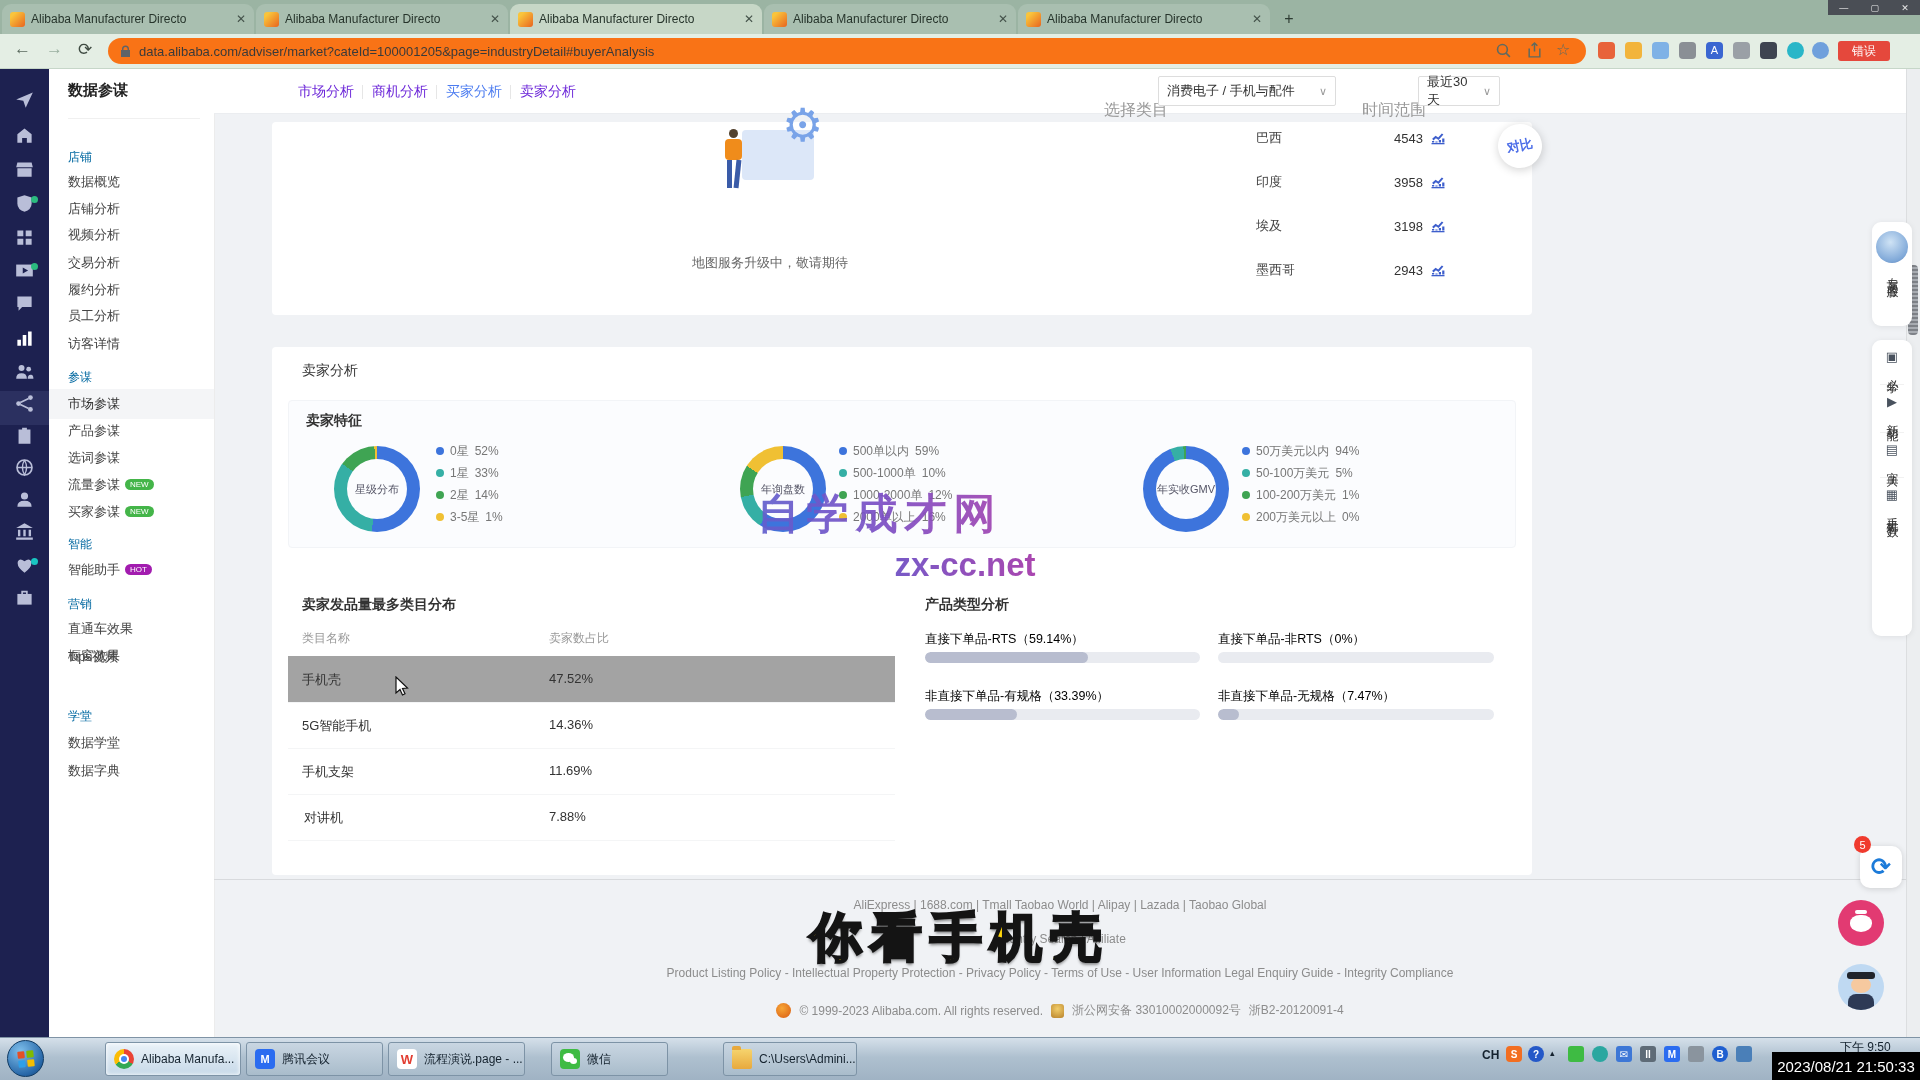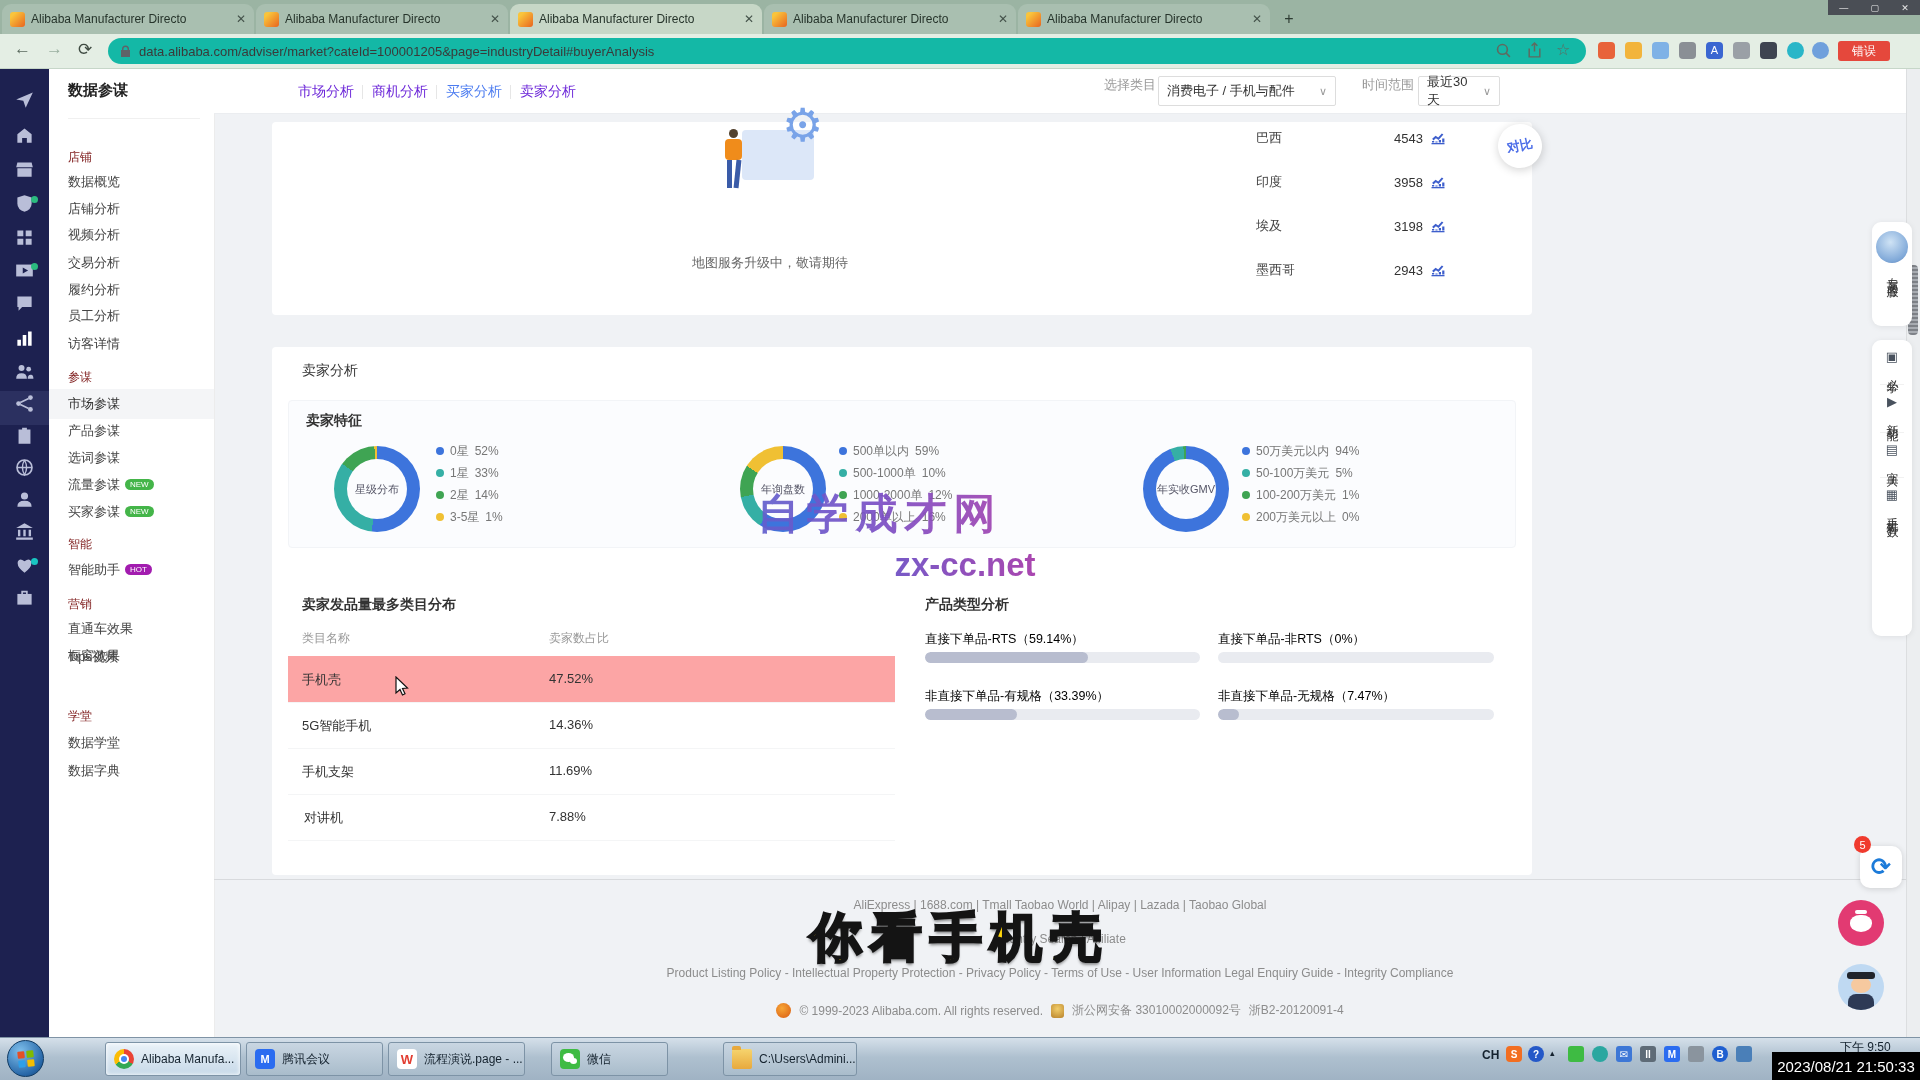--- a/index.html
+++ b/index.html
@@ -11,40 +11,40 @@
   .tab{width:236px;height:30px;margin-left:2px;display:flex;align-items:center;gap:6px;padding:0 8px;
        border-radius:9px 9px 0 0;background:#A9BFB0;color:#26342B;font-size:12px}
   .tab.active{background:#C7D7C7}
   .fav{width:15px;height:15px;border-radius:3px;background:linear-gradient(135deg,#F9C43B 20%,#E8641F);flex:none}
   .tab .t{flex:1;white-space:nowrap;overflow:hidden}
   .tab .x{color:#44524A;font-size:12px;padding-left:4px}
   .newtab{width:26px;height:24px;margin:0 0 3px 6px;border-radius:5px;display:flex;align-items:center;justify-content:center;color:#2E3C33;font-size:16px}
   .winchip{position:absolute;right:0;top:0;width:92px;height:15px;background:#4A4E55;display:flex;align-items:center;justify-content:space-around;color:#E8E8E8;font-size:9px}
   .toolbar{position:absolute;left:0;top:34px;width:1920px;height:34px;background:#E4EEE4;border-bottom:1px solid #C6D6C8}
   .navg{position:absolute;top:39px;font-size:17px;color:#5A6A5E}
-  .urlpill{position:absolute;left:108px;top:38px;width:1478px;height:26px;border-radius:13px;background:#14b8a6;display:flex;align-items:center;padding:0 12px;box-sizing:border-box;gap:8px}
+  .urlpill{position:absolute;left:108px;top:38px;width:1478px;height:26px;border-radius:13px;background:#f97316;display:flex;align-items:center;padding:0 12px;box-sizing:border-box;gap:8px}
   .url{font-size:13px;color:#3A3A3A;white-space:nowrap}
   .extic{position:absolute;top:42px;width:17px;height:17px;border-radius:4px}
   .errpill{position:absolute;left:1838px;top:41px;width:52px;height:20px;background:#E5483C;border-radius:3px;color:#fff;font-size:12px;display:flex;align-items:center;justify-content:center}
   
   .rail{position:absolute;left:0;top:69px;width:49px;height:968px;background:#1D2150}
   .ric{position:absolute;left:15px;width:19px;height:19px;fill:#C7CCE4;opacity:.92}
   .raildot{position:absolute;width:7px;height:7px;border-radius:50%;left:31px}
   .side{position:absolute;left:49px;top:69px;width:165px;height:968px;background:#fff;border-right:1px solid #ECECEC}
   .sideitem{position:absolute;left:68px;font-size:13px;color:#444;white-space:nowrap}
-  .sidesec{position:absolute;left:68px;font-size:12px;color:#7f1d1d}
+  .sidesec{position:absolute;left:68px;font-size:12px;color:#0369a1}
   .selbg{position:absolute;left:49px;width:165px;height:30px;background:#F4F5F7}
   .badge{display:inline-block;margin-left:5px;padding:1px 5px;border-radius:7px;font-size:8px;color:#fff;vertical-align:2px}
   .bnew{background:#44B549}.bhot{background:#a21caf}
   
   .topnav{position:absolute;left:214px;top:69px;width:1692px;height:44px;background:#fff;border-bottom:1px solid #EBEDF0}
   .ntab{position:absolute;top:83px;font-size:14px;color:#6d28d9}
   .ntab.on{color:#4C7CF0}
   .nsep{position:absolute;top:85px;width:1px;height:14px;background:#E6E6E6}
-  .sellabel{position:absolute;top:76px;font-size:13px;color:#999}
+  .sellabel{position:absolute;top:100px;font-size:16px;color:#999}
   .selbox{position:absolute;top:76px;height:30px;background:#fff;border:1px solid #DDD;border-radius:2px;box-sizing:border-box;
           display:flex;align-items:center;justify-content:space-between;padding:0 8px;font-size:13px;color:#333}
   .chev{color:#999;font-size:11px;margin-left:8px}
   
   .card{position:absolute;background:#fff;border-radius:4px}
   .ctitle{position:absolute;font-size:14px;font-weight:bold;color:#333}
   .notice{position:absolute;font-size:13px;color:#666}
   .crow{position:absolute;left:1256px;width:190px;height:32px;display:flex;align-items:center;justify-content:space-between;font-size:13px;color:#444}
   .crow .v{display:flex;align-items:center;gap:7px;color:#333}
   .compare{position:absolute;left:1498px;top:124px;width:44px;height:44px;border-radius:50%;background:#fff;
@@ -408,21 +408,21 @@
   </div>
 <div class="leg" style="left:1242px;top:510px">
     <span class="dot" style="background: rgb(240, 192, 51);"></span>
     <span>200万美元以上</span>
     <span>0%</span>
   </div>
 
 <div class="ctitle" style="left:302px;top:596px">卖家发品量最多类目分布</div>
 <span class="thead" style="left:302px;top:630px">类目名称</span>
 <span class="thead" style="left:549px;top:630px">卖家数占比</span>
-<div class="trow" style="top:656px;background:#fca5a5">
+<div class="trow" style="top:656px;background:#a3a3a3">
     <span style="left:14px">手机壳</span>
     <span style="left:261px">47.52%</span>
   </div>
 <div class="trow" style="top:702px">
     <span style="left:14px">5G智能手机</span>
     <span style="left:261px">14.36%</span>
   </div>
 <div class="trow" style="top:748px">
     <span style="left:14px">手机支架</span>
     <span style="left:261px">11.69%</span>

